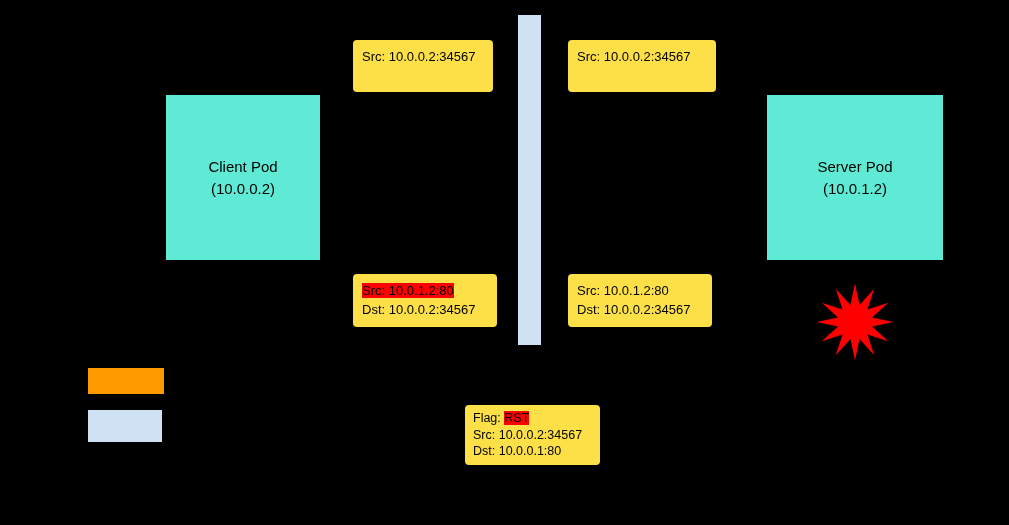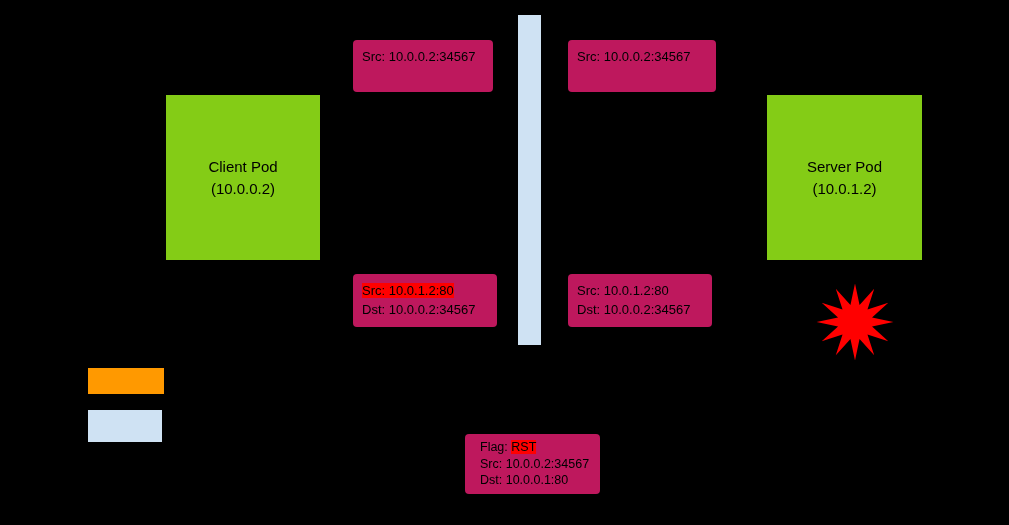--- a/index.html
+++ b/index.html
@@ -8,51 +8,51 @@
     position: relative;
     width: 1009px;
     height: 525px;
     background: #000000;
     overflow: hidden;
     font-family: "Liberation Sans", sans-serif;
     color: #000000;
   }
   .pod {
     position: absolute;
-    background: #84cc16;
+    background: #5eead4;
     display: flex;
     flex-direction: column;
     align-items: center;
     justify-content: center;
     text-align: center;
     font-size: 15px;
     line-height: 22px;
   }
   .pod-client { left: 166px; top: 95px; width: 154px; height: 165px; }
-  .pod-server { left: 767px; top: 95px; width: 155px; height: 165px; }
+  .pod-server { left: 767px; top: 95px; width: 176px; height: 165px; }
   .boundary-bar {
     position: absolute;
     left: 518px; top: 15px; width: 23px; height: 330px;
     background: #cfe2f3;
   }
   .packet {
     position: absolute;
-    background: #be185d;
+    background: #fde047;
     border-radius: 4px;
     padding: 7px 9px;
     font-size: 13px;
     line-height: 19px;
     white-space: nowrap;
   }
   .p-tl  { left: 353px; top: 40px;  width: 140px; height: 52px; }
   .p-tr  { left: 568px; top: 40px;  width: 148px; height: 52px; }
   .p-bl  { left: 353px; top: 274px; width: 144px; height: 53px; }
   .p-br  { left: 568px; top: 274px; width: 144px; height: 53px; }
   .p-rst { left: 465px; top: 405px; width: 135px; height: 60px;
-           font-size: 12.5px; line-height: 16.5px; padding: 5px 15px; margin-top: 29px; }
+           font-size: 12.5px; line-height: 16.5px; padding: 5px 8px; }
   .hl { background: #ff0000; }
   .legend-swatch { position: absolute; }
   .legend-orange { left: 88px; top: 368px; width: 76px; height: 26px; background: #ff9900; }
   .legend-blue   { left: 88px; top: 410px; width: 74px; height: 32px; background: #cfe2f3; }
   .burst { position: absolute; left: 813px; top: 282px; width: 84px; height: 80px; }
   .burst polygon { fill: #ff0000; }
 </style>
 </head>
 <body>
 

